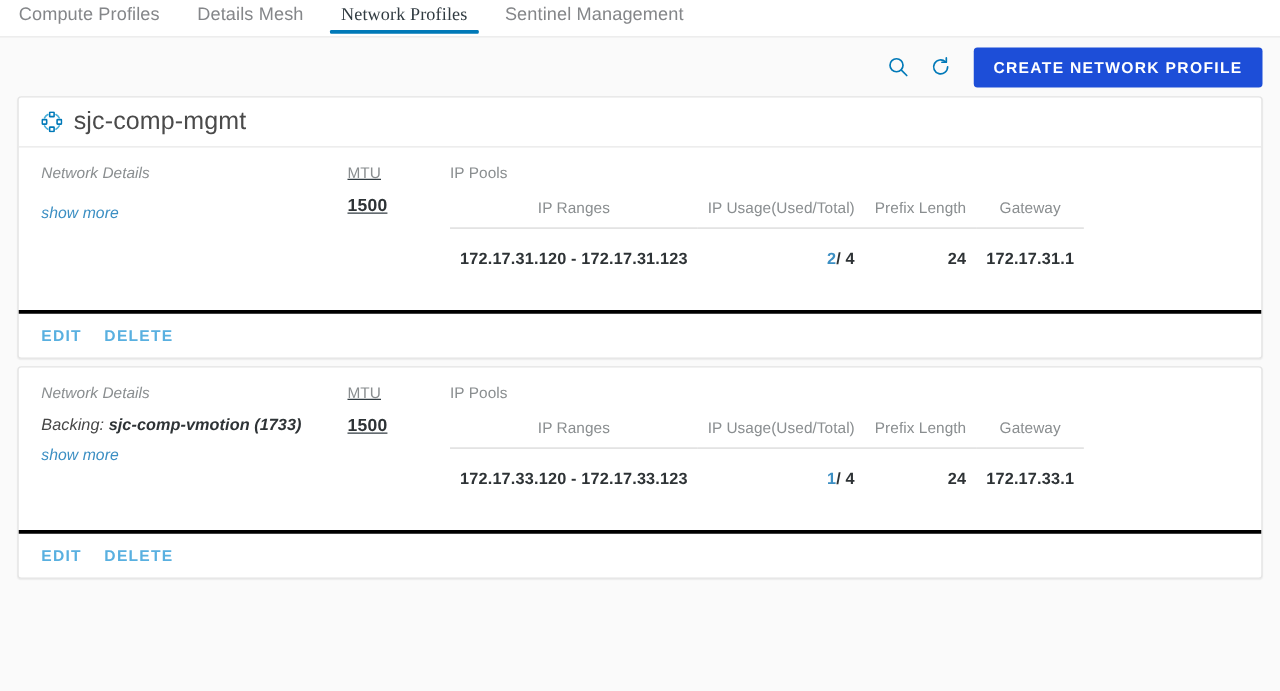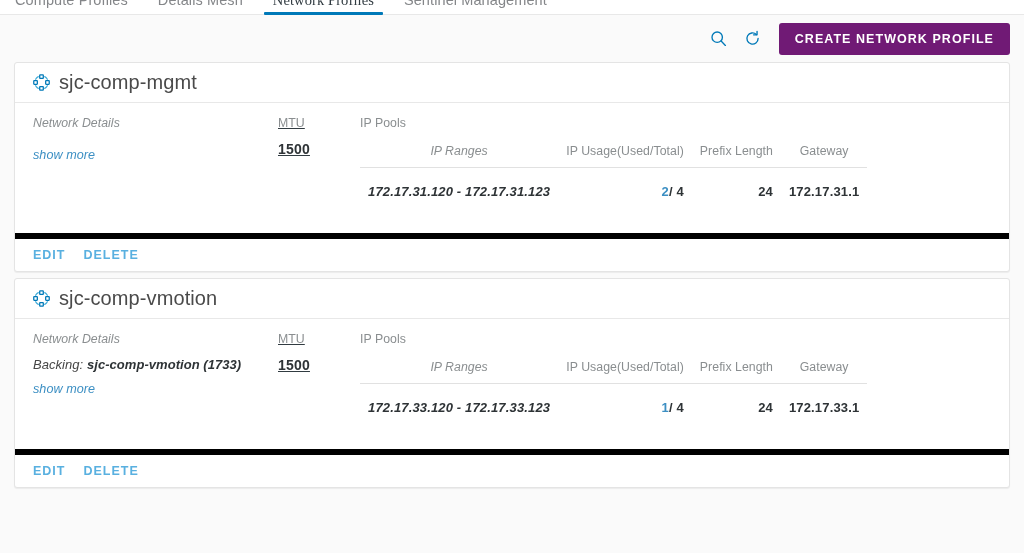--- a/index.html
+++ b/index.html
@@ -8,24 +8,24 @@
     width: 1024px; height: 553px;
     background: #fafafa;
     font-family: "Liberation Sans", sans-serif;
     color: #313b41;
     overflow: hidden;
   }
 
   
   .tabbar {
     position: relative;
-    height: 15px;
+    height: 30px;
     background: #ffffff;
     display: flex;
-    align-items: flex-end;
+    align-items: center;
     padding: 0 0 0 0;
   }
   .tabbar::after {
     content: "";
     position: absolute;
     left: 0; right: 0; bottom: 0;
     height: 1px;
     background: #e8e8e8;
   }
   .tab {
@@ -68,21 +68,21 @@
     display: flex; align-items: center; justify-content: center;
     cursor: pointer;
     background: transparent;
     border: none;
     padding: 0;
   }
   .icon-btn svg { display: block; }
   .btn-primary {
     margin-left: 9px;
     height: 32px;
-    background: #701a75;
+    background: #1d4ed8;
     color: #ffffff;
     border: none;
     border-radius: 3px;
     font-size: 12.5px;
     font-weight: bold;
     letter-spacing: 1.05px;
     padding: 0 16px;
     cursor: pointer;
     font-family: "Liberation Sans", sans-serif;
     white-space: nowrap;
@@ -172,33 +172,33 @@
   }
   .pools-table td {
     font-size: 13px;
     font-weight: bold;
     color: #2e3336;
     padding: 16px 8px 8px 8px;
     text-align: right;
     letter-spacing: .15px;
     white-space: nowrap;
   }
-  .pools-table th.c-range, .pools-table td.c-range { width: 196px; font-style: italic; }
+  .pools-table th.c-range, .pools-table td.c-range { width: 196px; }
   .pools-table th.c-usage, .pools-table td.c-usage { width: 108px; }
   .pools-table th.c-prefix, .pools-table td.c-prefix { width: 88px; }
   .pools-table th.c-gw, .pools-table td.c-gw { width: 82px; }
   .usage-used { color: #3c8fc3; font-weight: bold; }
 
   
   .card-footer {
     height: 38px;
     display: flex;
     align-items: center;
     padding: 0 18px;
-    border-top: 6px solid #000000;
+    border-top: 3px solid #000000;
     gap: 18px;
   }
   .action-link {
     font-size: 12.5px;
     font-weight: bold;
     letter-spacing: 1px;
     color: #59b0e0;
     cursor: pointer;
     background: none;
     border: none;
@@ -286,32 +286,20 @@
       </div>
     </div>
 
     <div class="card-footer">
       <button class="action-link">EDIT</button>
       <button class="action-link">DELETE</button>
     </div>
   </div>
 
   <div class="card">
-    <div class="card-header">
-      <span>
-        <svg class="cluster-icon" viewBox="0 0 20 20" fill="none">
-          <path d="M6.2 3.1a7.4 7.4 0 0 0-3.1 3.1M16.9 6.2a7.4 7.4 0 0 0-3.1-3.1M13.8 16.9a7.4 7.4 0 0 0 3.1-3.1M3.1 13.8a7.4 7.4 0 0 0 3.1 3.1" stroke="#49afd9" stroke-width="1.5" stroke-linecap="round"></path>
-          <rect x="7.9" y="0.9" width="4.2" height="4.2" rx="0.5" fill="#ffffff" stroke="#0079b8" stroke-width="1.5"></rect>
-          <rect x="14.9" y="7.9" width="4.2" height="4.2" rx="0.5" fill="#ffffff" stroke="#0079b8" stroke-width="1.5"></rect>
-          <rect x="7.9" y="14.9" width="4.2" height="4.2" rx="0.5" fill="#ffffff" stroke="#0079b8" stroke-width="1.5"></rect>
-          <rect x="0.9" y="7.9" width="4.2" height="4.2" rx="0.5" fill="#ffffff" stroke="#0079b8" stroke-width="1.5"></rect>
-        </svg>
-      </span>
-      <span class="card-title">sjc-comp-vmotion</span>
-    </div>
 
     <div class="card-body">
       <div class="col-details">
         <div class="field-label">Network Details</div>
         <div class="field-value">
           <span>Backing:</span>
           <b>sjc-comp-vmotion (1733)</b>
         </div>
         <span class="link">show more</span>
       </div>

